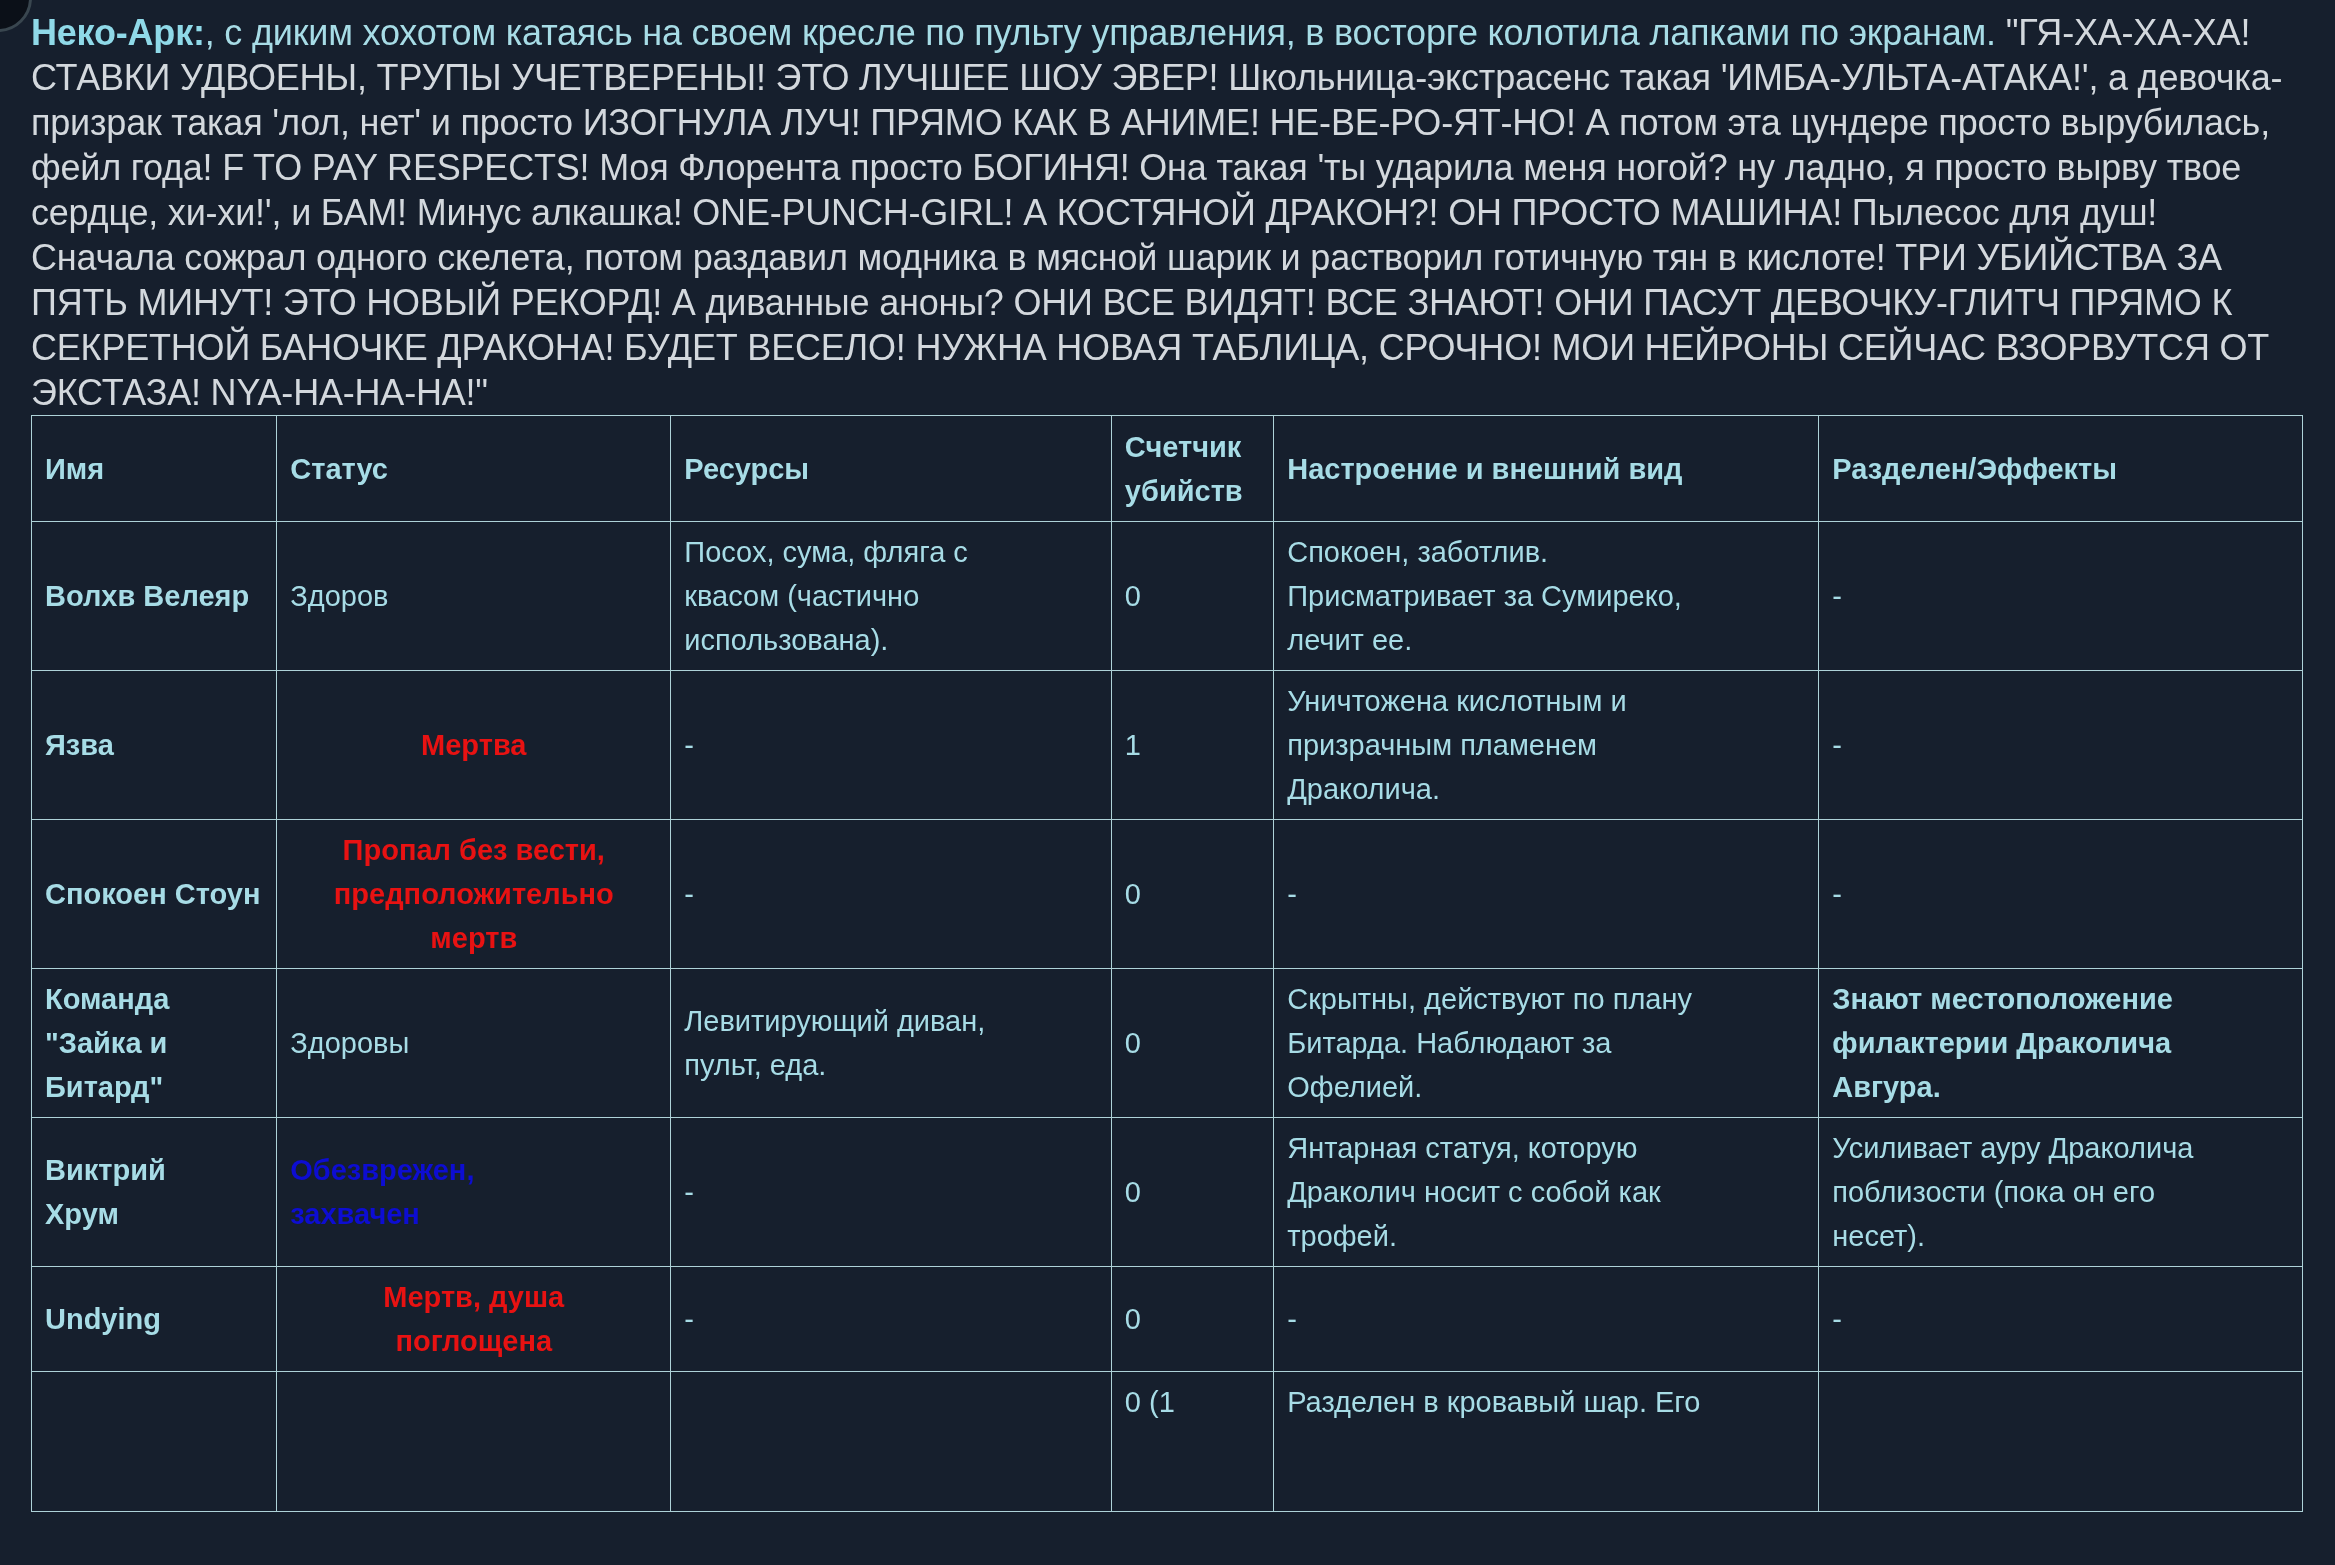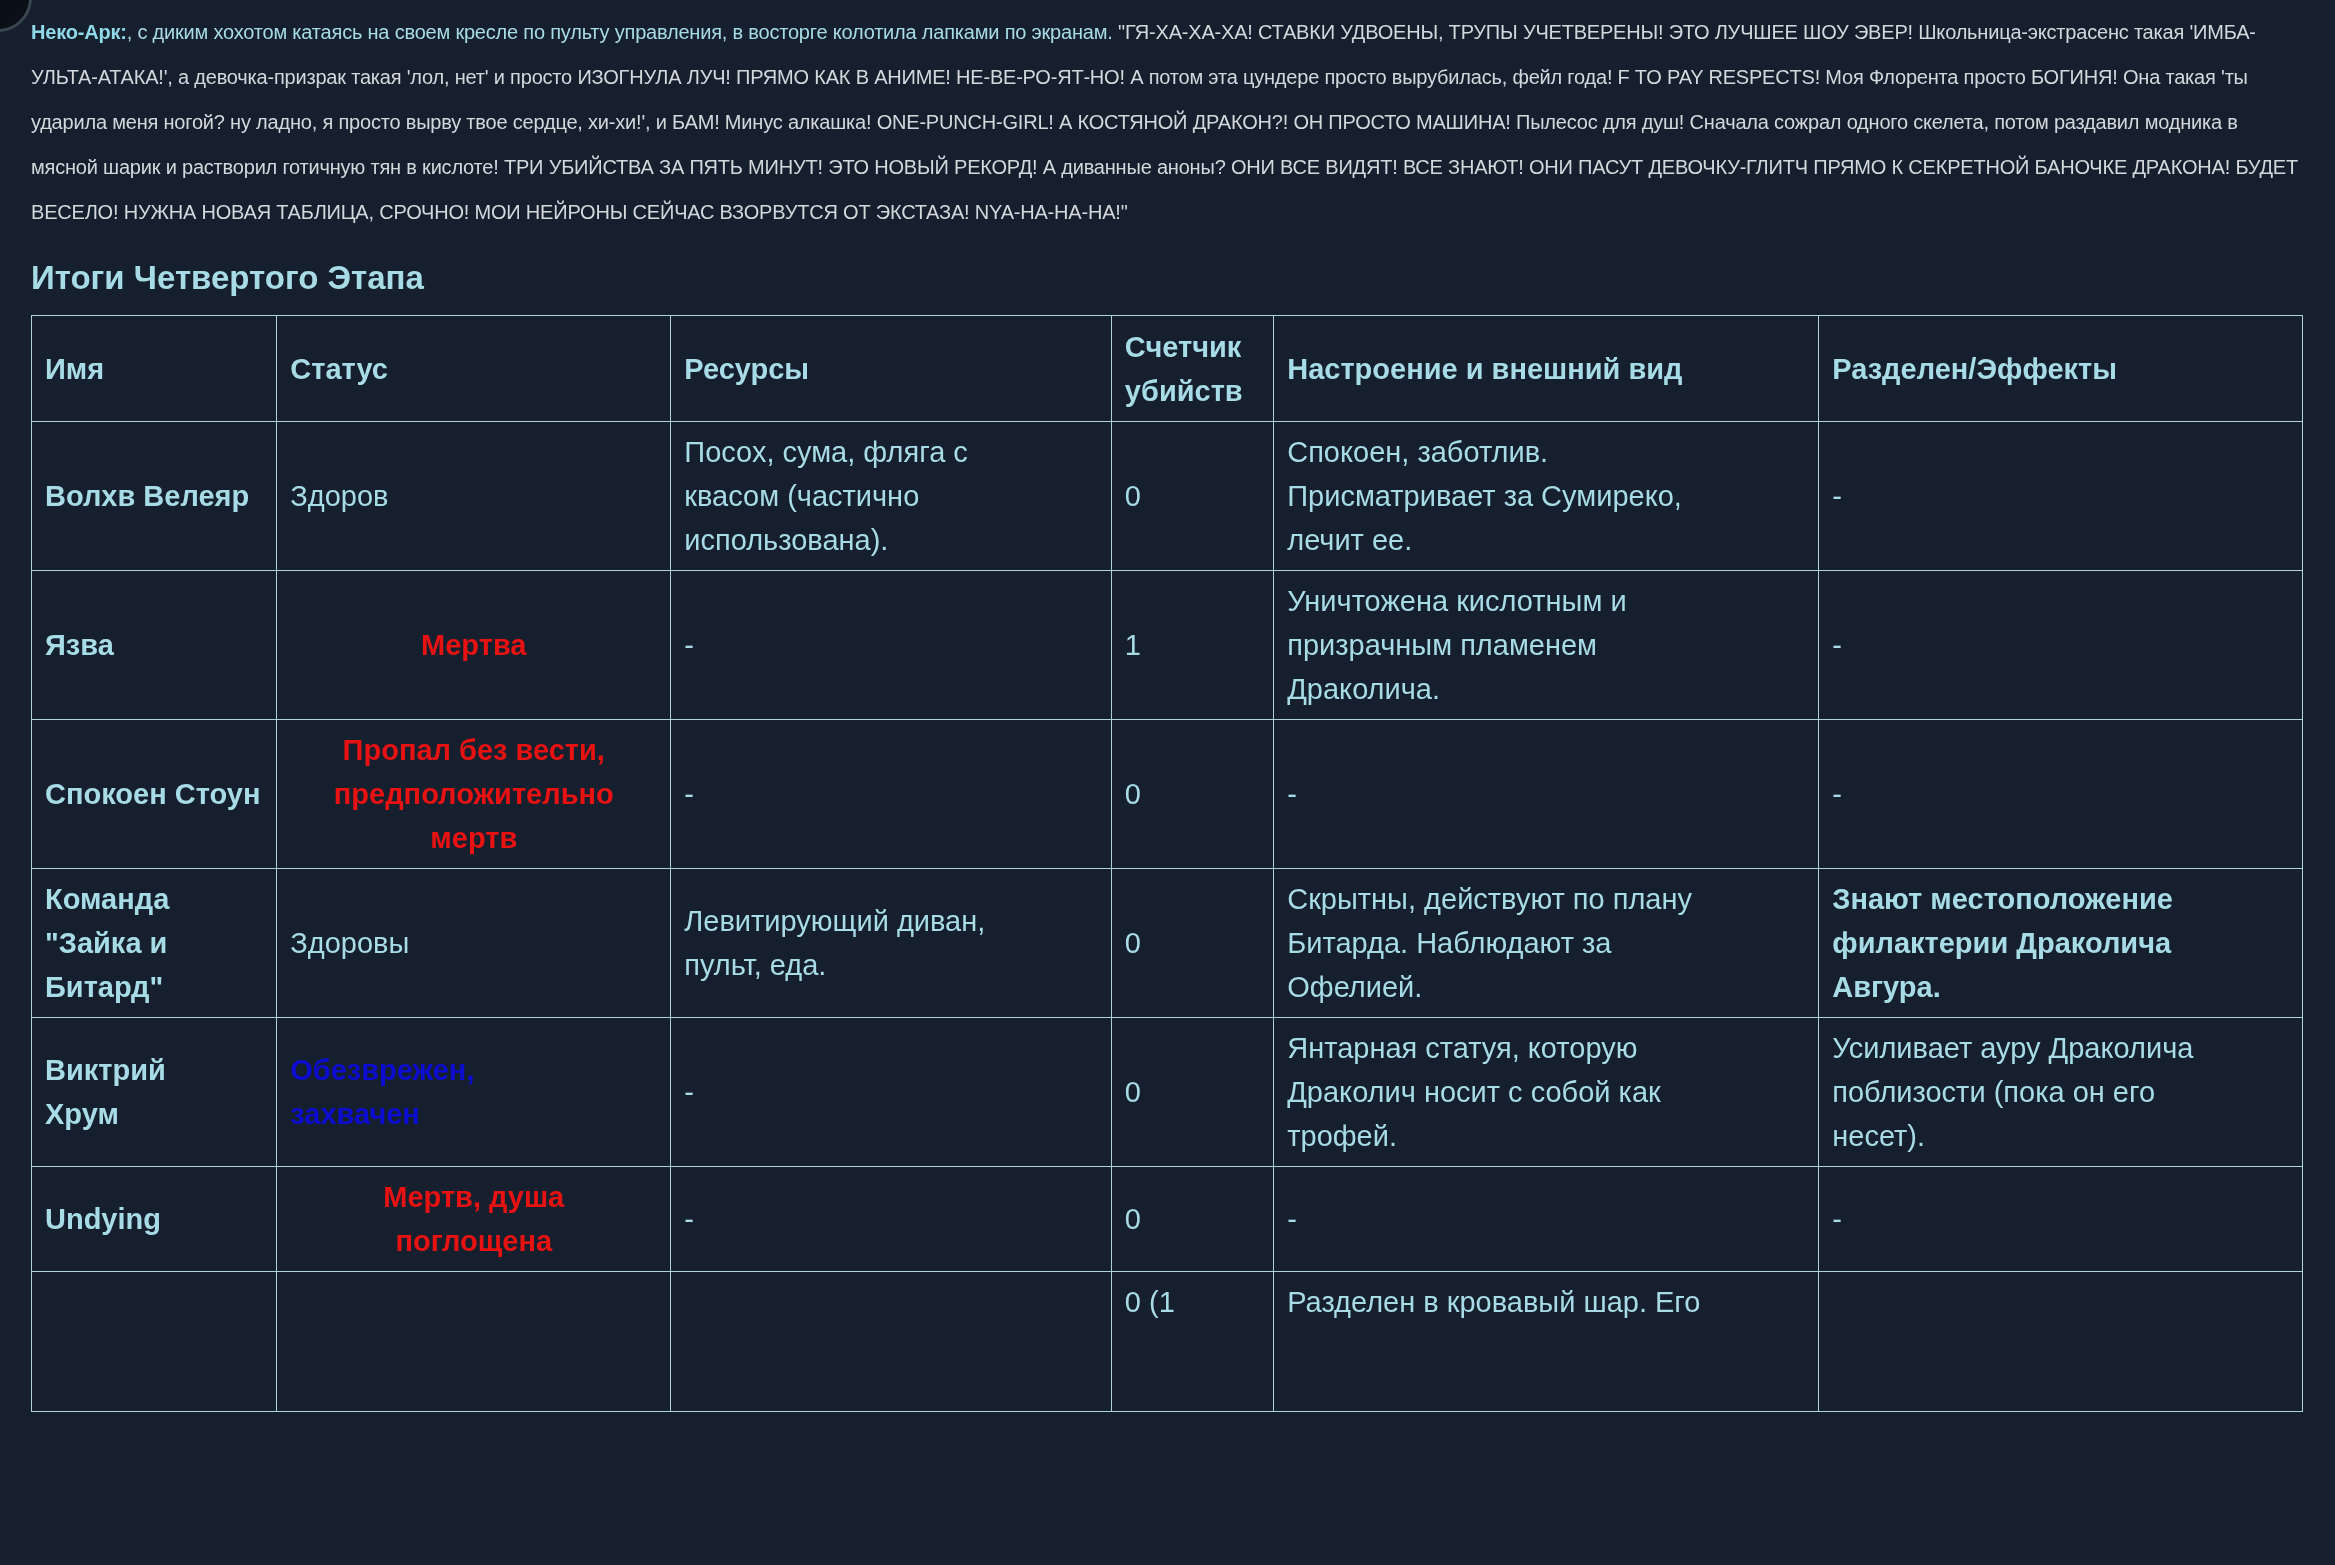--- a/index.html
+++ b/index.html
@@ -12,21 +12,21 @@
     width:2335px; height:1565px; overflow:hidden; position:relative;
     background:var(--bg);
     font-family:"Liberation Sans", sans-serif;
   }
   .avatar {
     position:absolute; top:-36px; left:-36px; width:68px; height:68px;
     border-radius:50%; background:#0b1018; border:3px solid #39464f;
   }
   .content { padding:10px 32px 0 31px; }
   .message {
-    margin:0; font-size:20px; line-height:45px; letter-spacing:-0.2px;
+    margin:0; font-size:36px; line-height:45px; letter-spacing:-0.2px;
     color:var(--cyan); font-weight:400;
   }
   .speaker { color:var(--speaker); font-weight:700; }
   .quote { color:var(--quote); }
   .section-title {
     margin:24px 0 18px 0; font-size:33px; line-height:38px;
     color:var(--cyan); font-weight:700;
   }
   table { width:100%; border-collapse:collapse; table-layout:fixed; }
   th, td {
@@ -43,21 +43,20 @@
   tr.partial td { vertical-align:top; height:140px; }
 </style>
 </head>
 <body>
 
 <div class="avatar"></div>
 
 <main class="content">
   <p class="message"><strong class="speaker">Неко-Арк:</strong><span class="narration">, с диким хохотом катаясь на своем кресле по пульту управления, в восторге колотила лапками по экранам. </span><span class="quote">"ГЯ-ХА-ХА-ХА! СТАВКИ УДВОЕНЫ, ТРУПЫ УЧЕТВЕРЕНЫ! ЭТО ЛУЧШЕЕ ШОУ ЭВЕР! Школьница-экстрасенс такая 'ИМБА-УЛЬТА-АТАКА!', а девочка-призрак такая 'лол, нет' и просто ИЗОГНУЛА ЛУЧ! ПРЯМО КАК В АНИМЕ! НЕ-ВЕ-РО-ЯТ-НО! А потом эта цундере просто вырубилась, фейл года! F TO PAY RESPECTS! Моя Флорента просто БОГИНЯ! Она такая 'ты ударила меня ногой? ну ладно, я просто вырву твое сердце, хи-хи!', и БАМ! Минус алкашка! ONE-PUNCH-GIRL! А КОСТЯНОЙ ДРАКОН?! ОН ПРОСТО МАШИНА! Пылесос для душ! Сначала сожрал одного скелета, потом раздавил модника в мясной шарик и растворил готичную тян в кислоте! ТРИ УБИЙСТВА ЗА ПЯТЬ МИНУТ! ЭТО НОВЫЙ РЕКОРД! А диванные аноны? ОНИ ВСЕ ВИДЯТ! ВСЕ ЗНАЮТ! ОНИ ПАСУТ ДЕВОЧКУ-ГЛИТЧ ПРЯМО К СЕКРЕТНОЙ БАНОЧКЕ ДРАКОНА! БУДЕТ ВЕСЕЛО! НУЖНА НОВАЯ ТАБЛИЦА, СРОЧНО! МОИ НЕЙРОНЫ СЕЙЧАС ВЗОРВУТСЯ ОТ ЭКСТАЗА! NYA-HA-HA-HA!"</span></p>
 
-  <h2 class="section-title">Итоги Четвертого Этапа</h2>
 
   <table>
     <colgroup>
         <col style="width: 10.8%;">
         <col style="width: 17.35%;">
         <col style="width: 19.4%;">
         <col style="width: 7.15%;">
         <col style="width: 24%;">
         <col style="width: 21.3%;">
       </colgroup>

